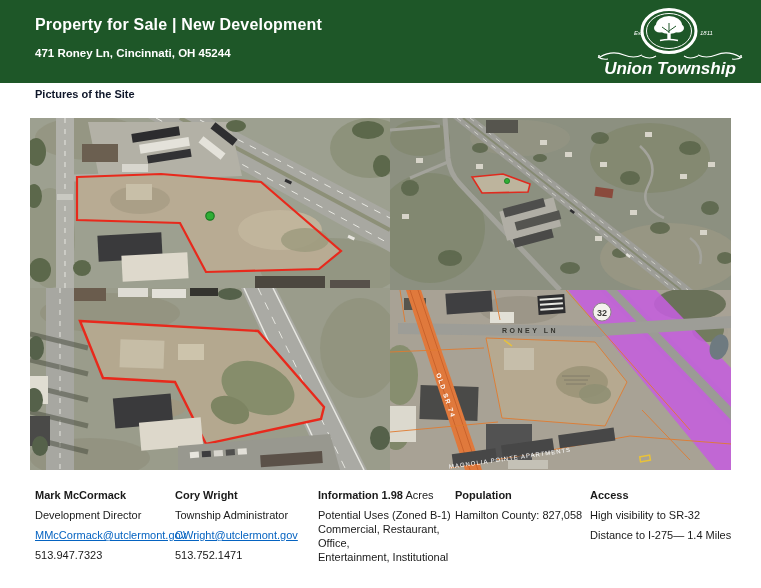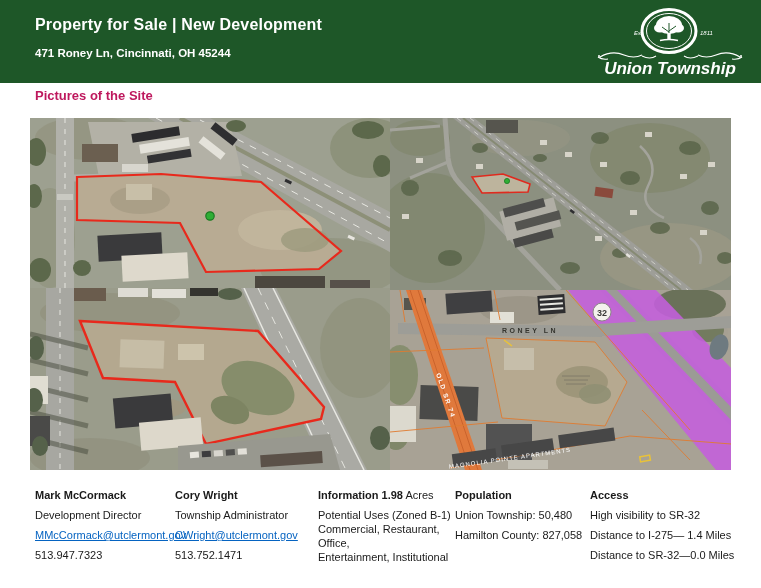--- a/index.html
+++ b/index.html
@@ -6,21 +6,21 @@
   body{
     width:761px;height:588px;position:relative;background:#ffffff;
     font-family:"Liberation Sans", sans-serif;color:#1a1a1a;overflow:hidden;
   }
   
   .header{position:absolute;left:0;top:0;width:761px;height:83px;background:#1e5728;}
   .header .title{position:absolute;left:35px;top:16px;color:#fff;font-size:16px;font-weight:bold;letter-spacing:.2px;}
   .header .address{position:absolute;left:35px;top:47px;color:#fff;font-size:11.5px;font-weight:bold;}
   .logo{position:absolute;left:590px;top:5px;width:160px;height:75px;}
   
-  .pictures-heading{position:absolute;left:35px;top:88px;font-size:13px;font-weight:bold;color:#be185d;}
+  .pictures-heading{position:absolute;left:35px;top:88px;font-size:11px;font-weight:bold;color:#0f172a;}
   
   .pictures{position:absolute;left:30px;top:118px;width:701px;height:296px;}
   .pictures svg{position:absolute;display:block;}
   #photo-tl{left:0;top:0;}
   #photo-bl{left:0;top:170px;}
   #photo-tr{left:360px;top:0;}
   #photo-br{left:360px;top:172px;}
   
   .footer{position:absolute;left:0;top:485px;width:761px;font-size:11px;line-height:20px;}
   .fcol{position:absolute;top:0;}
@@ -367,23 +367,21 @@
     <div><span class="h">Information 1.98</span><span> Acres</span></div>
     <div class="para">
       <div>Potential Uses (Zoned B-1)</div>
       <div>Commercial, Restaurant, Office,</div>
       <div>Entertainment, Institutional</div>
     </div>
   </div>
 
   <div class="fcol" id="fcol-4">
     <div class="h">Population</div>
-    <div>Union Township: 50,480</div>
     <div>Hamilton County: 827,058</div>
   </div>
 
   <div class="fcol" id="fcol-5">
     <div class="h">Access</div>
     <div>High visibility to SR-32</div>
     <div>Distance to I-275— 1.4 Miles</div>
-    <div>Distance to SR-32—0.0 Miles</div>
   </div>
 </div>
 
 </body></html>

